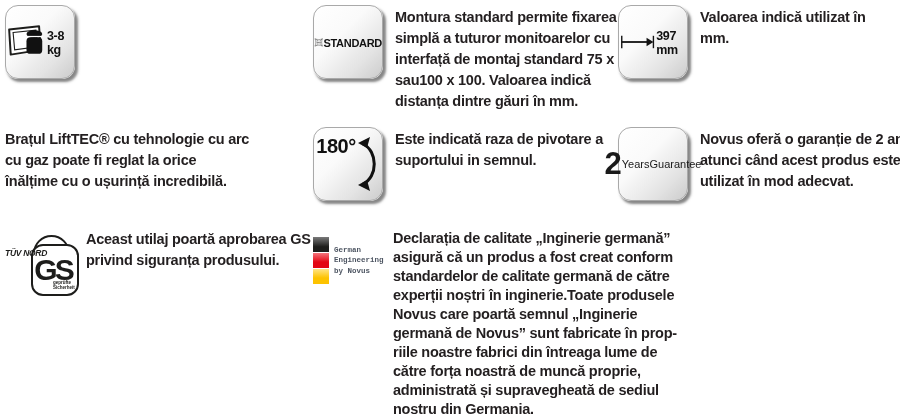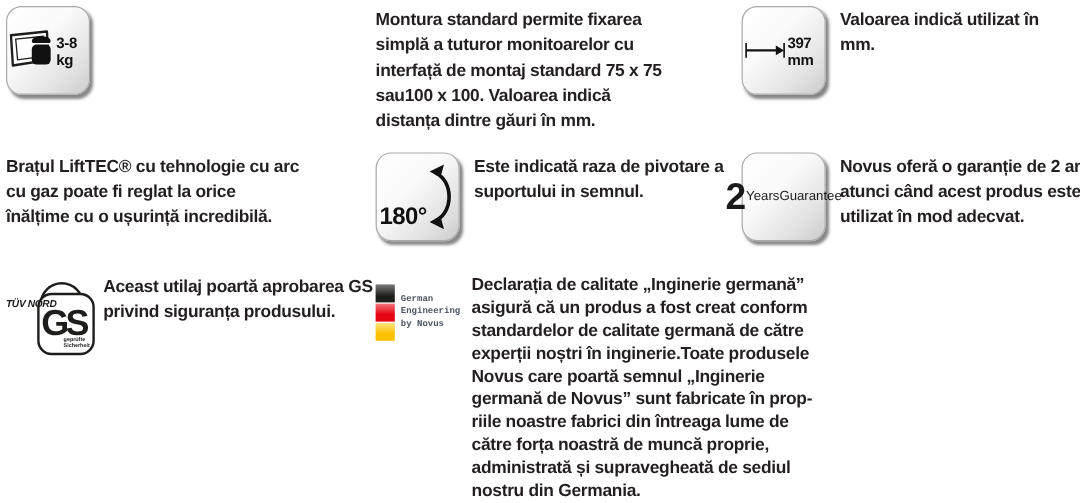--- a/index.html
+++ b/index.html
@@ -14,21 +14,21 @@
   .badge{flex:none;width:70px;height:74px;border-radius:13px;
          border:1px solid #a9a9a9;
          background:linear-gradient(135deg,#ffffff 0%,#fafafa 40%,#e3e3e3 75%,#cccccc 100%);
          box-shadow:2.5px 3px 2.5px rgba(35,35,35,0.55);
          display:flex;align-items:center;justify-content:center;
          box-sizing:border-box;}
   .badge-label{font-weight:800;font-size:12.5px;letter-spacing:-0.3px;color:#111;margin-top:2px;}
   .badge-label.small{font-size:11px;}
 
   
-  .pivot-row{display:flex;align-items:flex-end;gap:2px;}
+  .pivot-row{display:flex;align-items:flex-start;gap:2px;}
   .pivot-value{font-weight:800;font-size:20px;letter-spacing:-0.5px;color:#111;}
 
   
   .g-num{font-weight:800;font-size:31px;line-height:28px;color:#1a1a1a;}
   .g-line{font-weight:400;font-size:11px;line-height:13px;color:#1a1a1a;}
   .g-spacer{height:7px;}
 
   
   .gs-logo{position:relative;flex:none;width:76px;height:68px;margin-top:8px;}
   .gs-circle{position:absolute;left:28px;top:0;width:33px;height:33px;border:2px solid #1d1d1b;
@@ -65,20 +65,36 @@
         <polygon points="9,11 38,8 39.5,29 11,33" fill="none" stroke="#1d1d1b" stroke-width="1.4"></polygon>
         <ellipse cx="36" cy="13" rx="10" ry="5" fill="#111"></ellipse>
         <rect x="26" y="17" width="20" height="21" rx="5" fill="#111"></rect>
         <line x1="25" y1="16" x2="47" y2="16" stroke="#fff" stroke-width="1.5"></line>
       </svg>
       <div class="badge-label">3-8 kg</div>
     </div>
   </div>
 
   <div class="feature" style="left:313px;top:5px;">
+    <div class="badge">
+      <svg width="50" height="47" viewBox="0 0 50 47">
+        <path d="M5,3 C16,10 34,10 45,3 C39,14 39,32 45,43 C34,36 16,36 5,43 C11,32 11,14 5,3 Z" fill="#fff" stroke="#1d1d1b" stroke-width="2" stroke-linejoin="round"></path>
+        <circle cx="11" cy="9" r="2.1" fill="#111"></circle>
+          <circle cx="17" cy="14" r="2.1" fill="#111"></circle>
+        <circle cx="39" cy="9" r="2.1" fill="#111"></circle>
+          <circle cx="33" cy="14" r="2.1" fill="#111"></circle>
+        <circle cx="11" cy="37" r="2.1" fill="#111"></circle>
+          <circle cx="17" cy="32" r="2.1" fill="#111"></circle>
+        <circle cx="39" cy="37" r="2.1" fill="#111"></circle>
+          <circle cx="33" cy="32" r="2.1" fill="#111"></circle>
+        <ellipse cx="25" cy="23" rx="12.5" ry="8" fill="#fff" stroke="#1d1d1b" stroke-width="1.2"></ellipse>
+        <text x="25" y="25.5" text-anchor="middle" font-size="7" font-weight="bold" fill="#111">75/100</text>
+      </svg>
+      <div class="badge-label small">STANDARD</div>
+    </div>
     <div class="desc">Montura standard permite fixarea
 simplă a tuturor monitoarelor cu
 interfață de montaj standard 75 x 75
 sau100 x 100. Valoarea indică
 distanța dintre găuri în mm.</div>
   </div>
 
   <div class="feature" style="left:618px;top:5px;">
     <div class="badge">
       <svg width="54" height="34" viewBox="0 0 54 34">

